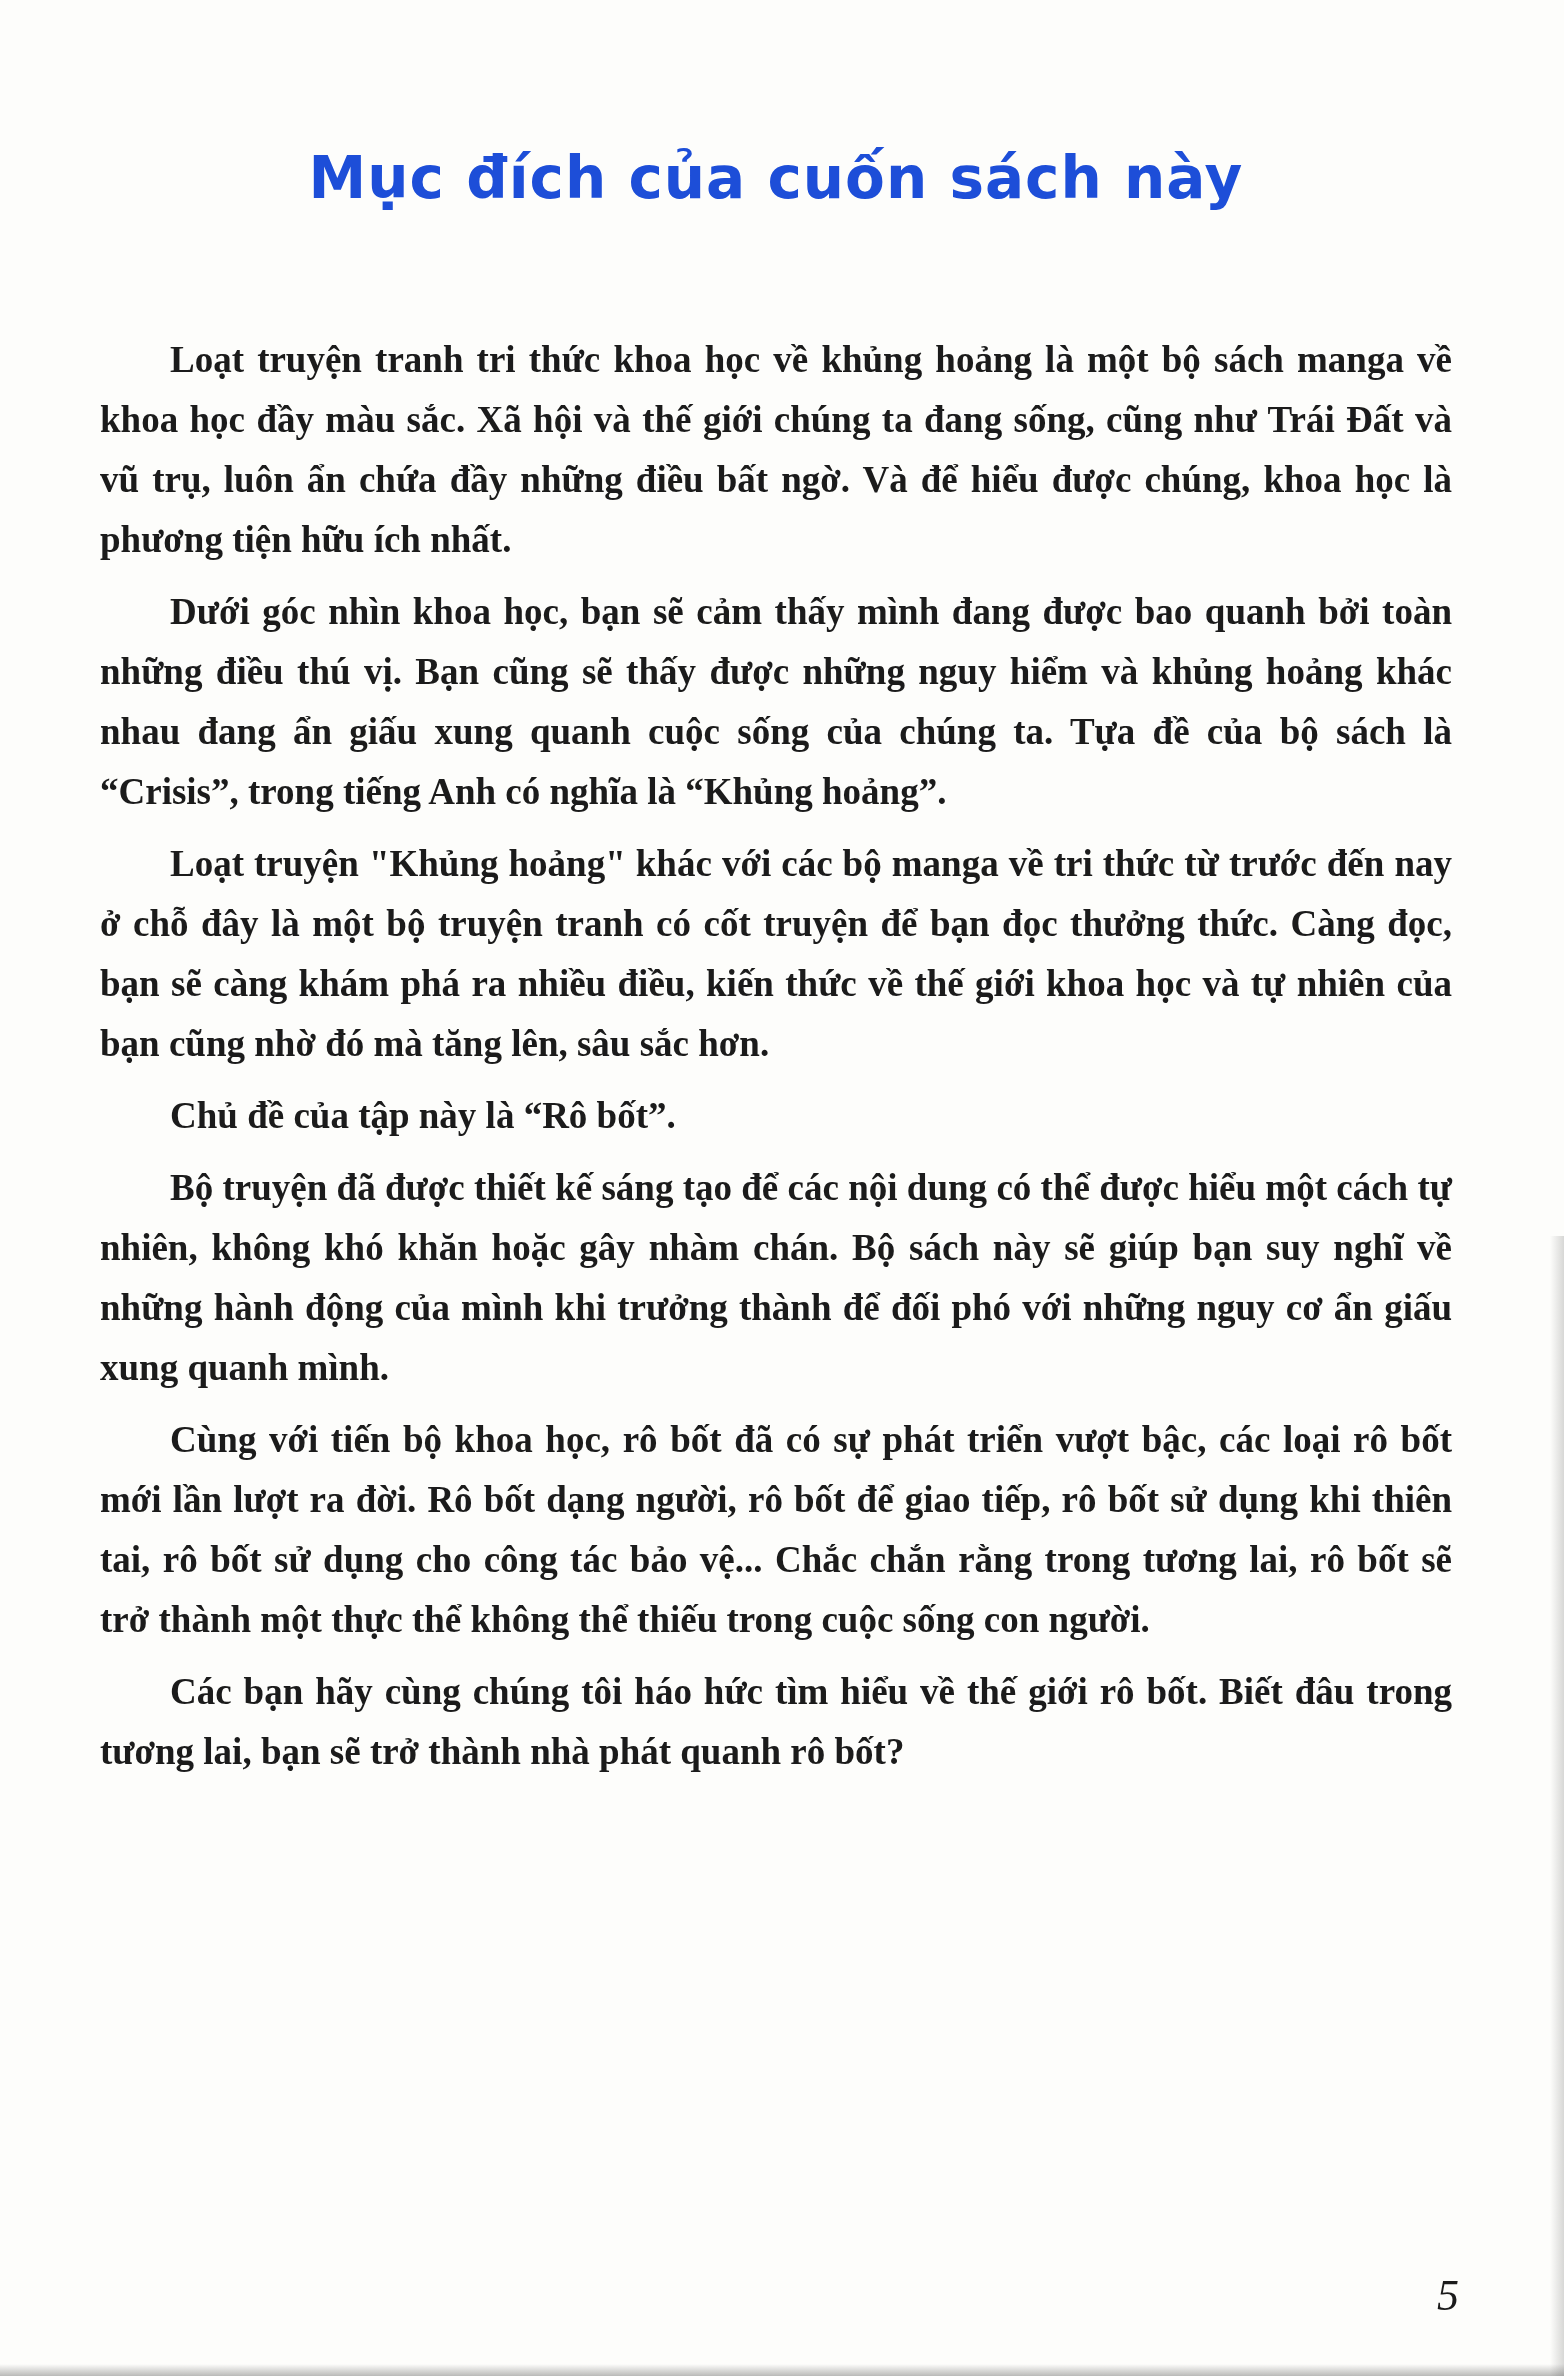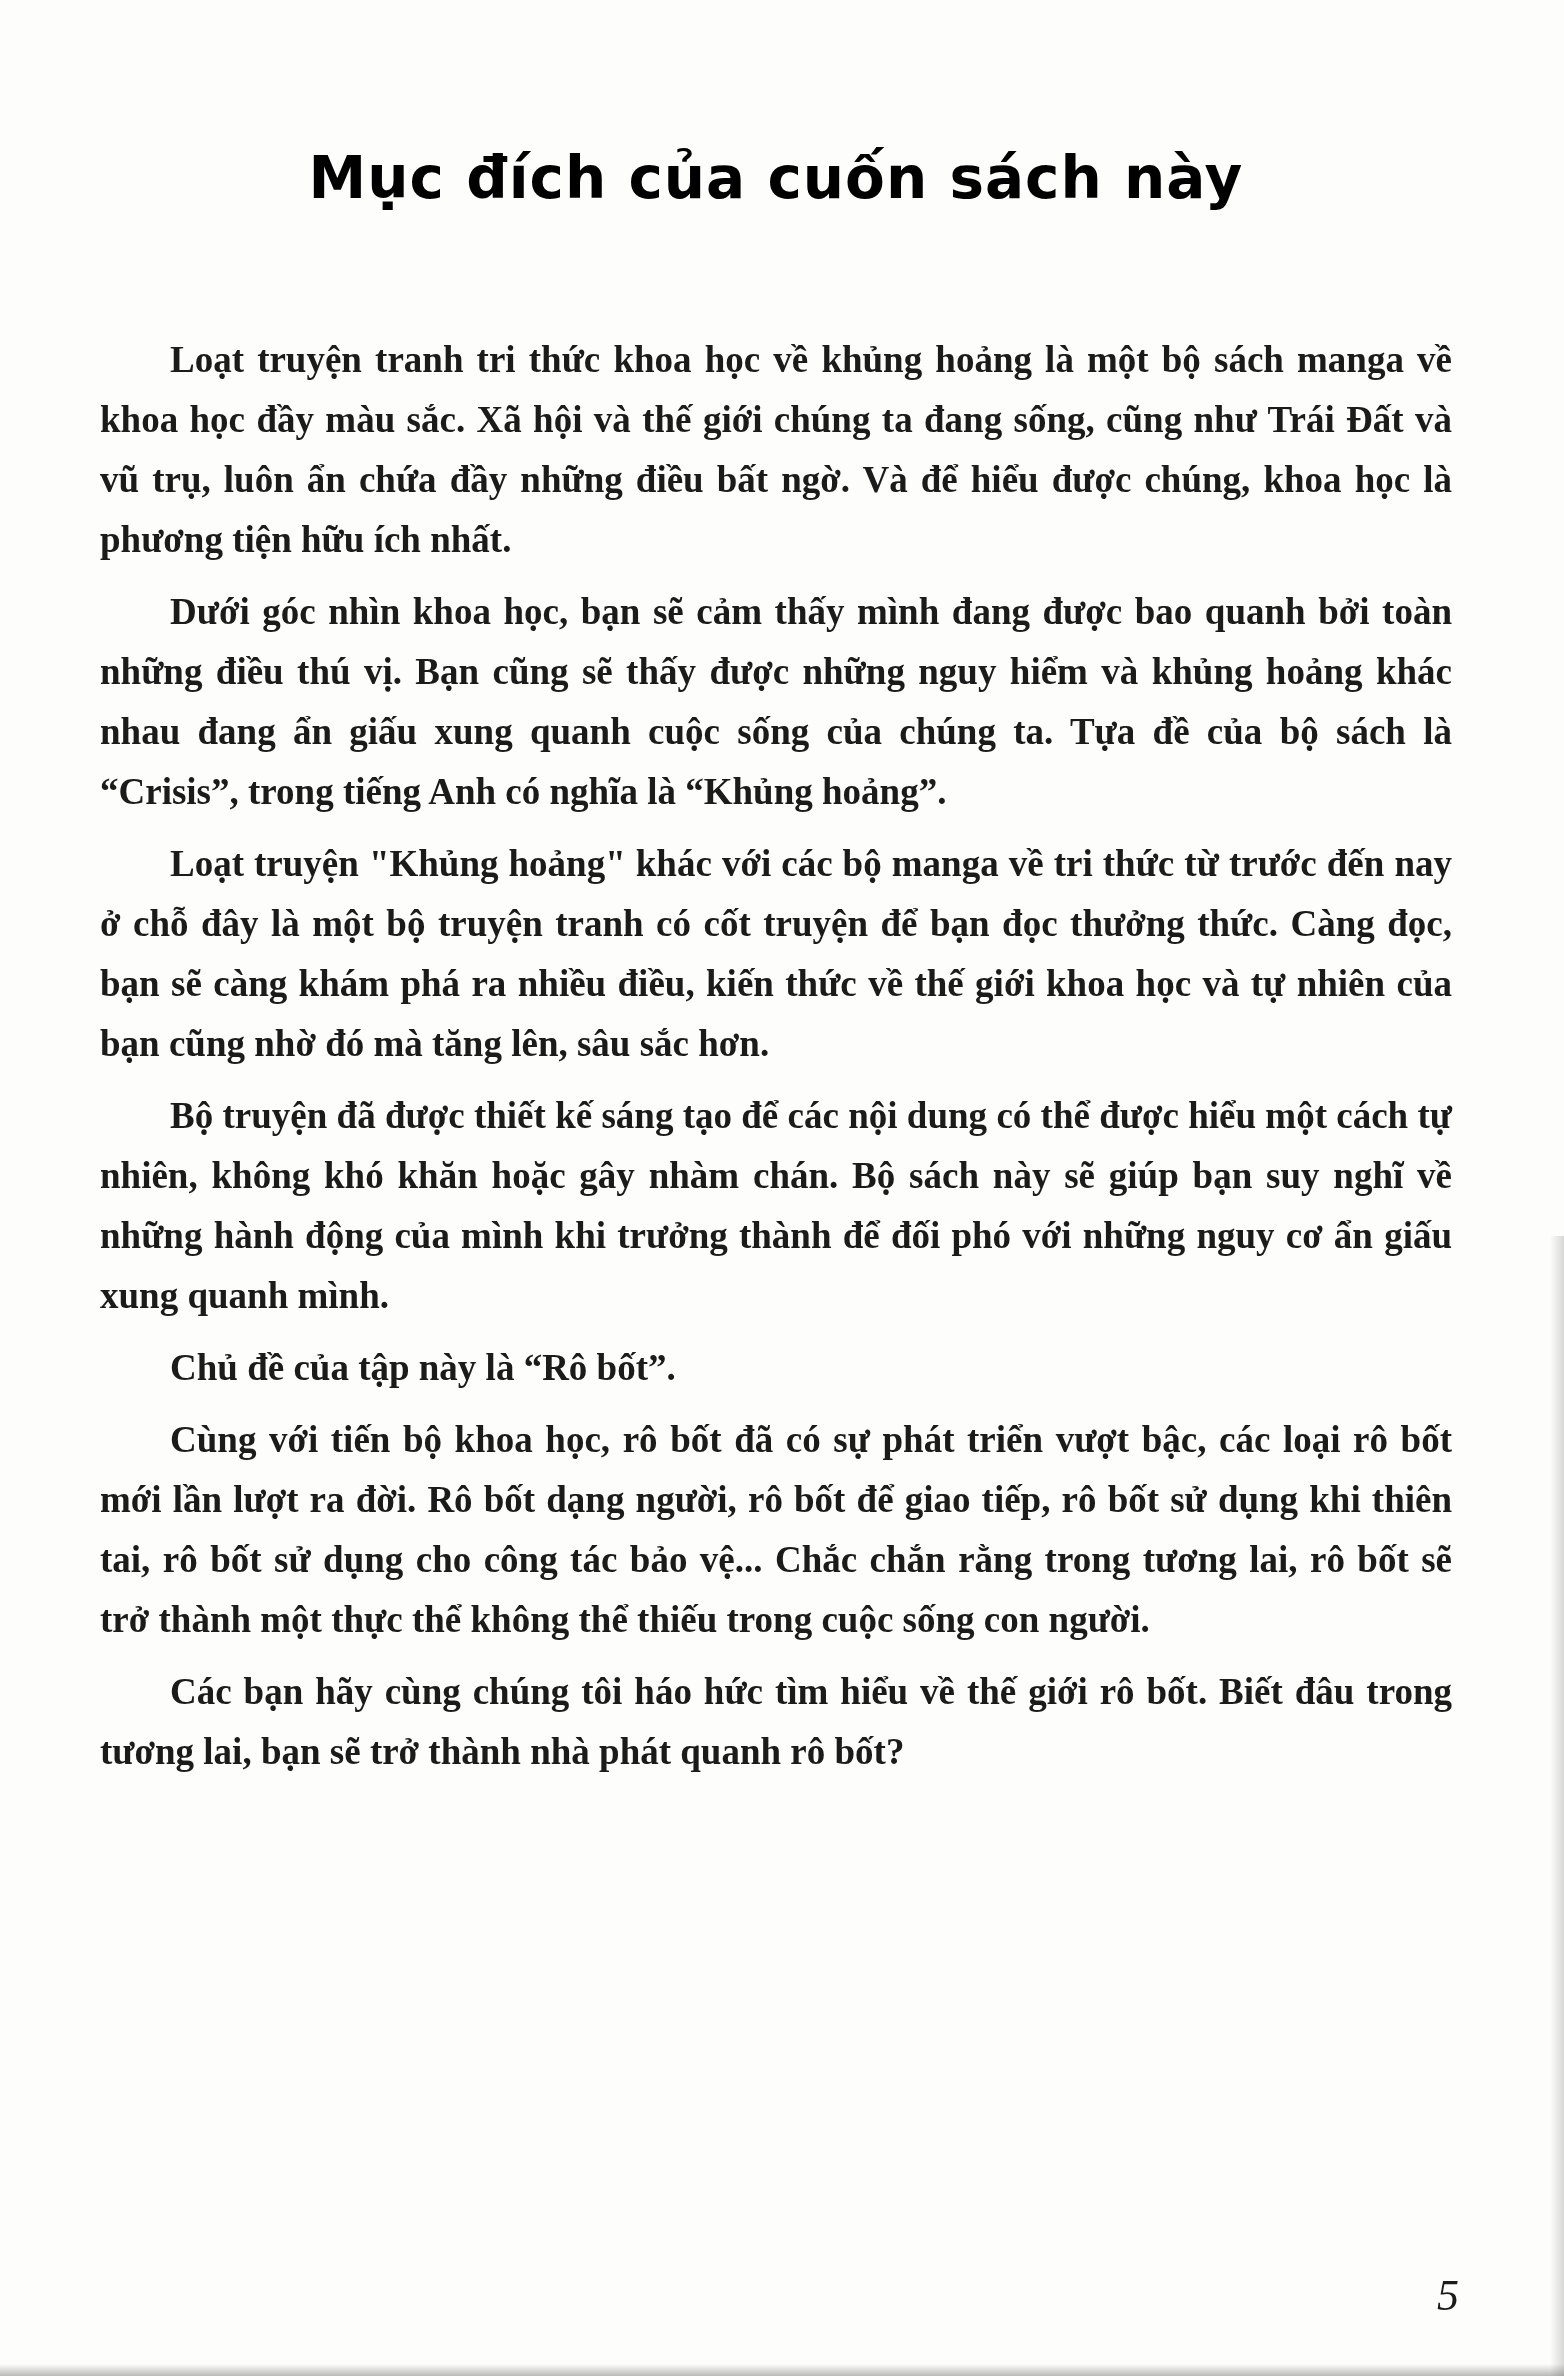--- a/index.html
+++ b/index.html
@@ -38,21 +38,21 @@
     padding: 145px 100px 0 88px;
   }
   .title {
     margin: 0 0 118px 0;
     text-align: center;
     font-family: "DejaVu Sans", sans-serif;
     font-weight: bold;
     font-size: 58px;
     line-height: 1.15;
     letter-spacing: 1px;
-    color: #000000;
+    color: #1d4ed8;
   }
   .body-text p {
     margin: 12px;
     font-size: 37px;
     line-height: 60px;
     font-weight: 700;
     text-align: justify;
     text-indent: 70px;
     color: #1b1b1b;
   }
@@ -69,20 +69,20 @@
 </head>
 <body>
 
 <div class="page">
   <div class="content">
     <h1 class="title">Mục đích của cuốn sách này</h1>
     <div class="body-text">
       <p>Loạt truyện tranh tri thức khoa học về khủng hoảng là một bộ sách manga về khoa học đầy màu sắc. Xã hội và thế giới chúng ta đang sống, cũng như Trái Đất và vũ trụ, luôn ẩn chứa đầy những điều bất ngờ. Và để hiểu được chúng, khoa học là phương tiện hữu ích nhất.</p>
       <p>Dưới góc nhìn khoa học, bạn sẽ cảm thấy mình đang được bao quanh bởi toàn những điều thú vị. Bạn cũng sẽ thấy được những nguy hiểm và khủng hoảng khác nhau đang ẩn giấu xung quanh cuộc sống của chúng ta. Tựa đề của bộ sách là “Crisis”, trong tiếng Anh có nghĩa là “Khủng hoảng”.</p>
       <p>Loạt truyện "Khủng hoảng" khác với các bộ manga về tri thức từ trước đến nay ở chỗ đây là một bộ truyện tranh có cốt truyện để bạn đọc thưởng thức. Càng đọc, bạn sẽ càng khám phá ra nhiều điều, kiến thức về thế giới khoa học và tự nhiên của bạn cũng nhờ đó mà tăng lên, sâu sắc hơn.</p>
+      <p>Chủ đề của tập này là “Rô bốt”.</p>
       <p>Bộ truyện đã được thiết kế sáng tạo để các nội dung có thể được hiểu một cách tự nhiên, không khó khăn hoặc gây nhàm chán. Bộ sách này sẽ giúp bạn suy nghĩ về những hành động của mình khi trưởng thành để đối phó với những nguy cơ ẩn giấu xung quanh mình.</p>
-      <p>Chủ đề của tập này là “Rô bốt”.</p>
       <p>Cùng với tiến bộ khoa học, rô bốt đã có sự phát triển vượt bậc, các loại rô bốt mới lần lượt ra đời. Rô bốt dạng người, rô bốt để giao tiếp, rô bốt sử dụng khi thiên tai, rô bốt sử dụng cho công tác bảo vệ... Chắc chắn rằng trong tương lai, rô bốt sẽ trở thành một thực thể không thể thiếu trong cuộc sống con người.</p>
       <p>Các bạn hãy cùng chúng tôi háo hức tìm hiểu về thế giới rô bốt. Biết đâu trong tương lai, bạn sẽ trở thành nhà phát quanh rô bốt?</p>
     </div>
   </div>
   <div class="page-number">5</div>
 </div>
 
 </body></html>

